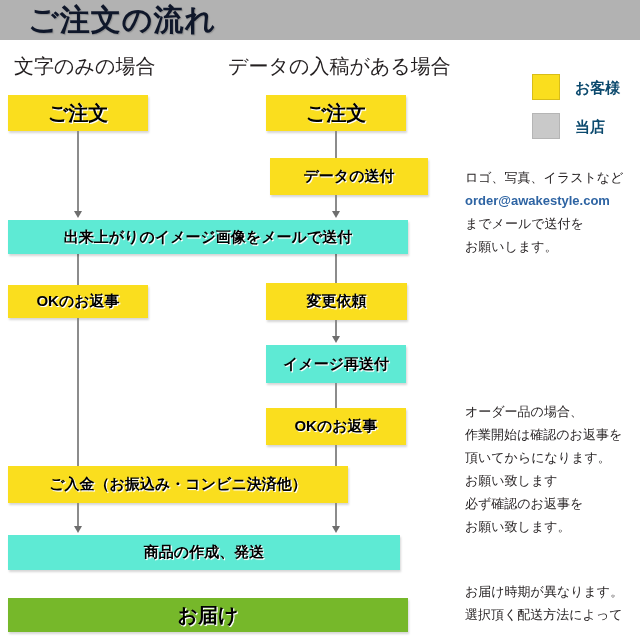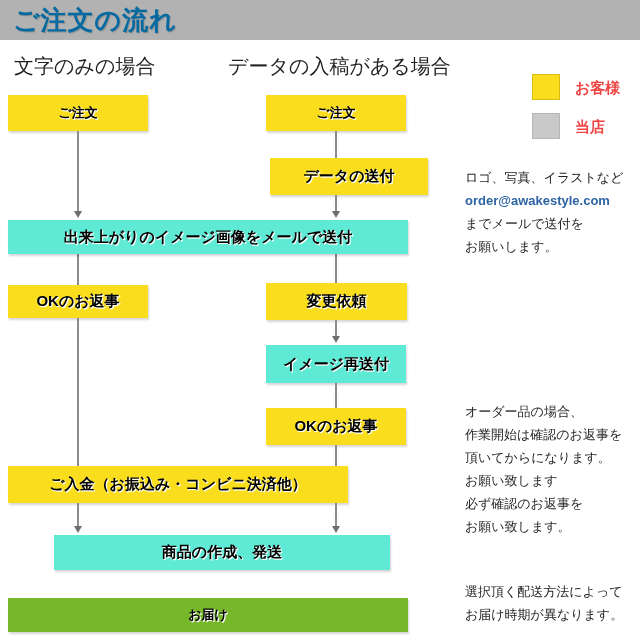--- a/index.html
+++ b/index.html
@@ -17,24 +17,24 @@
 
   
   #header-bar {
     position: absolute;
     left: 0; top: 0;
     width: 640px; height: 40px;
     background: #b2b2b2;
   }
   #header-title {
     position: absolute;
-    left: 13px; top: 5px;
-    font-size: 26px;
-    font-weight: bold;
-    color: #0369a1;
+    left: 28px; top: 5px;
+    font-size: 30px;
+    font-weight: bold;
+    color: #0f172a;
     letter-spacing: 1px;
     line-height: 30px;
     text-shadow: 1px 1px 1px rgba(120,120,120,0.55);
     white-space: nowrap;
   }
 
   
   .col-header {
     position: absolute;
     font-size: 20px;
@@ -56,21 +56,21 @@
     color: #000000;
     white-space: nowrap;
     box-sizing: border-box;
     text-shadow: 1px 1px 0 rgba(255,255,255,0.95),
                  1px 1px 1px rgba(255,255,255,0.9);
     box-shadow: 1px 2px 2px rgba(0,0,0,0.16);
   }
   .box.customer { background: #fade1e; }
   .box.shop     { background: #5eead4; }
   .box.deliver  { background: #76b82a; }
-  .box.big      { font-size: 13px; }
+  .box.big      { font-size: 20px; }
 
   
   .arrow {
     position: absolute;
     width: 2px;
     background: #8c8c8c;
   }
   .arrow-head {
     position: absolute;
     width: 0; height: 0;
@@ -86,21 +86,21 @@
     box-sizing: border-box;
     border: 1px solid #c8c8c8;
   }
   #legend-swatch-customer { left: 532px; top: 74px;  background: #fade1e; border-color:#d8bd18; }
   #legend-swatch-shop     { left: 532px; top: 113px; background: #c9c9c9; border-color:#b5b5b5; }
   .legend-label {
     position: absolute;
     left: 575px;
     font-size: 15px;
     font-weight: bold;
-    color: #ef4444;
+    color: #0c4a6e;
     white-space: nowrap;
   }
   #legend-label-customer { top: 79px; }
   #legend-label-shop     { top: 118px; }
 
   
   .note {
     position: absolute;
     left: 465px;
     font-size: 13px;
@@ -168,36 +168,36 @@
 <div class="box shop" style="left:8px; top:220px; width:400px; height:34px;">出来上がりのイメージ画像をメールで送付</div>
 
 <div class="box customer" style="left:8px; top:466px; width:340px; height:37px;">ご入金（お振込み・コンビニ決済他）</div>
 
 <div class="arrow" style="left:77px; top:503px; height:25px;"></div>
 <div class="arrow-head" style="left:74px; top:526px;"></div>
 
 <div class="arrow" style="left:335px; top:503px; height:25px;"></div>
 <div class="arrow-head" style="left:332px; top:526px;"></div>
 
-<div class="box shop" style="left:8px; top:535px; width:336px; height:35px;margin-left:46px;">商品の作成、発送</div>
+<div class="box shop" style="left:8px; top:535px; width:392px; height:35px;">商品の作成、発送</div>
 
 <div class="box deliver big" style="left:8px; top:598px; width:400px; height:34px;">お届け</div>
 
 <div id="note-data" class="note">
   <div>ロゴ、写真、イラストなど</div>
   <div class="email">order@awakestyle.com</div>
   <div>までメールで送付を</div>
   <div>お願いします。</div>
 </div>
 
 <div id="note-order" class="note">
   <div>オーダー品の場合、</div>
   <div>作業開始は確認のお返事を</div>
   <div>頂いてからになります。</div>
   <div>お願い致します</div>
   <div>必ず確認のお返事を</div>
   <div>お願い致します。</div>
 </div>
 
 <div id="note-ship" class="note">
+  <div>お届け時期が異なります。</div>
   <div>選択頂く配送方法によって</div>
-  <div>お届け時期が異なります。</div>
 </div>
 
 </body></html>

